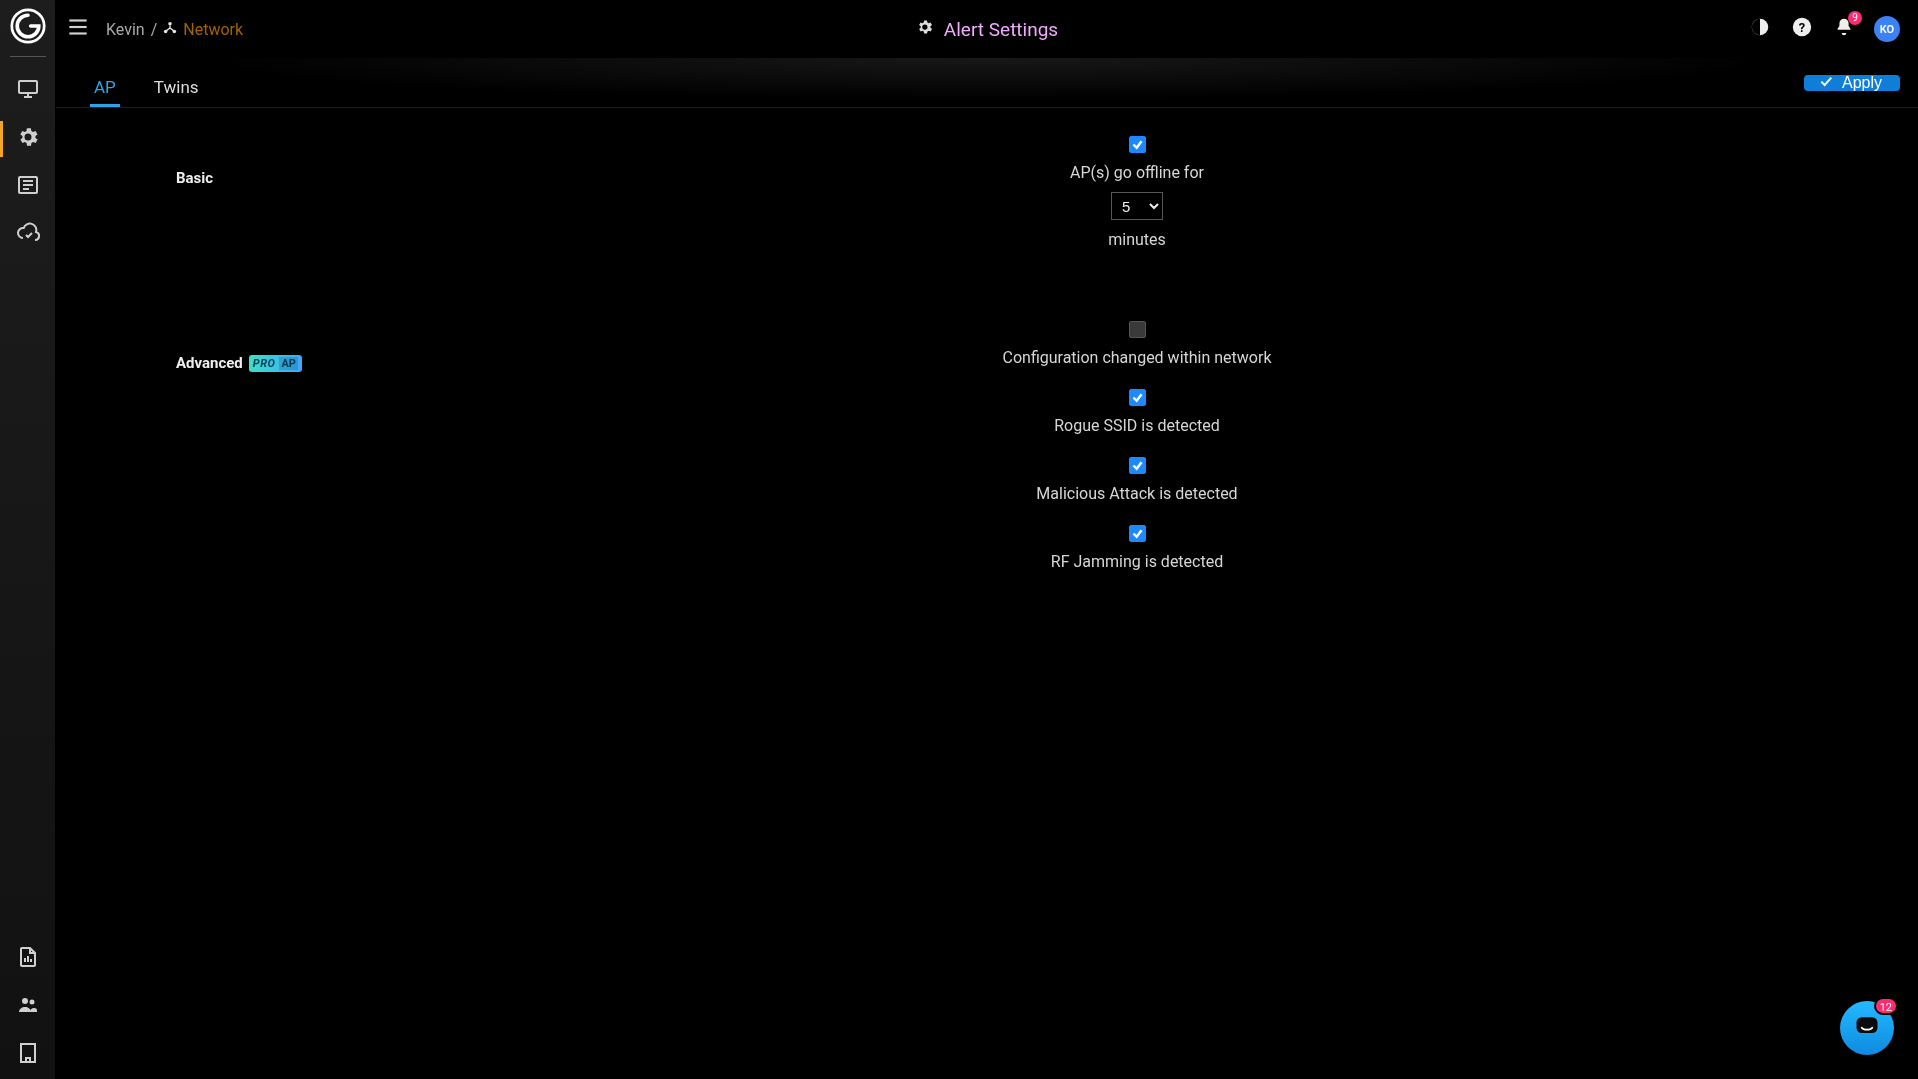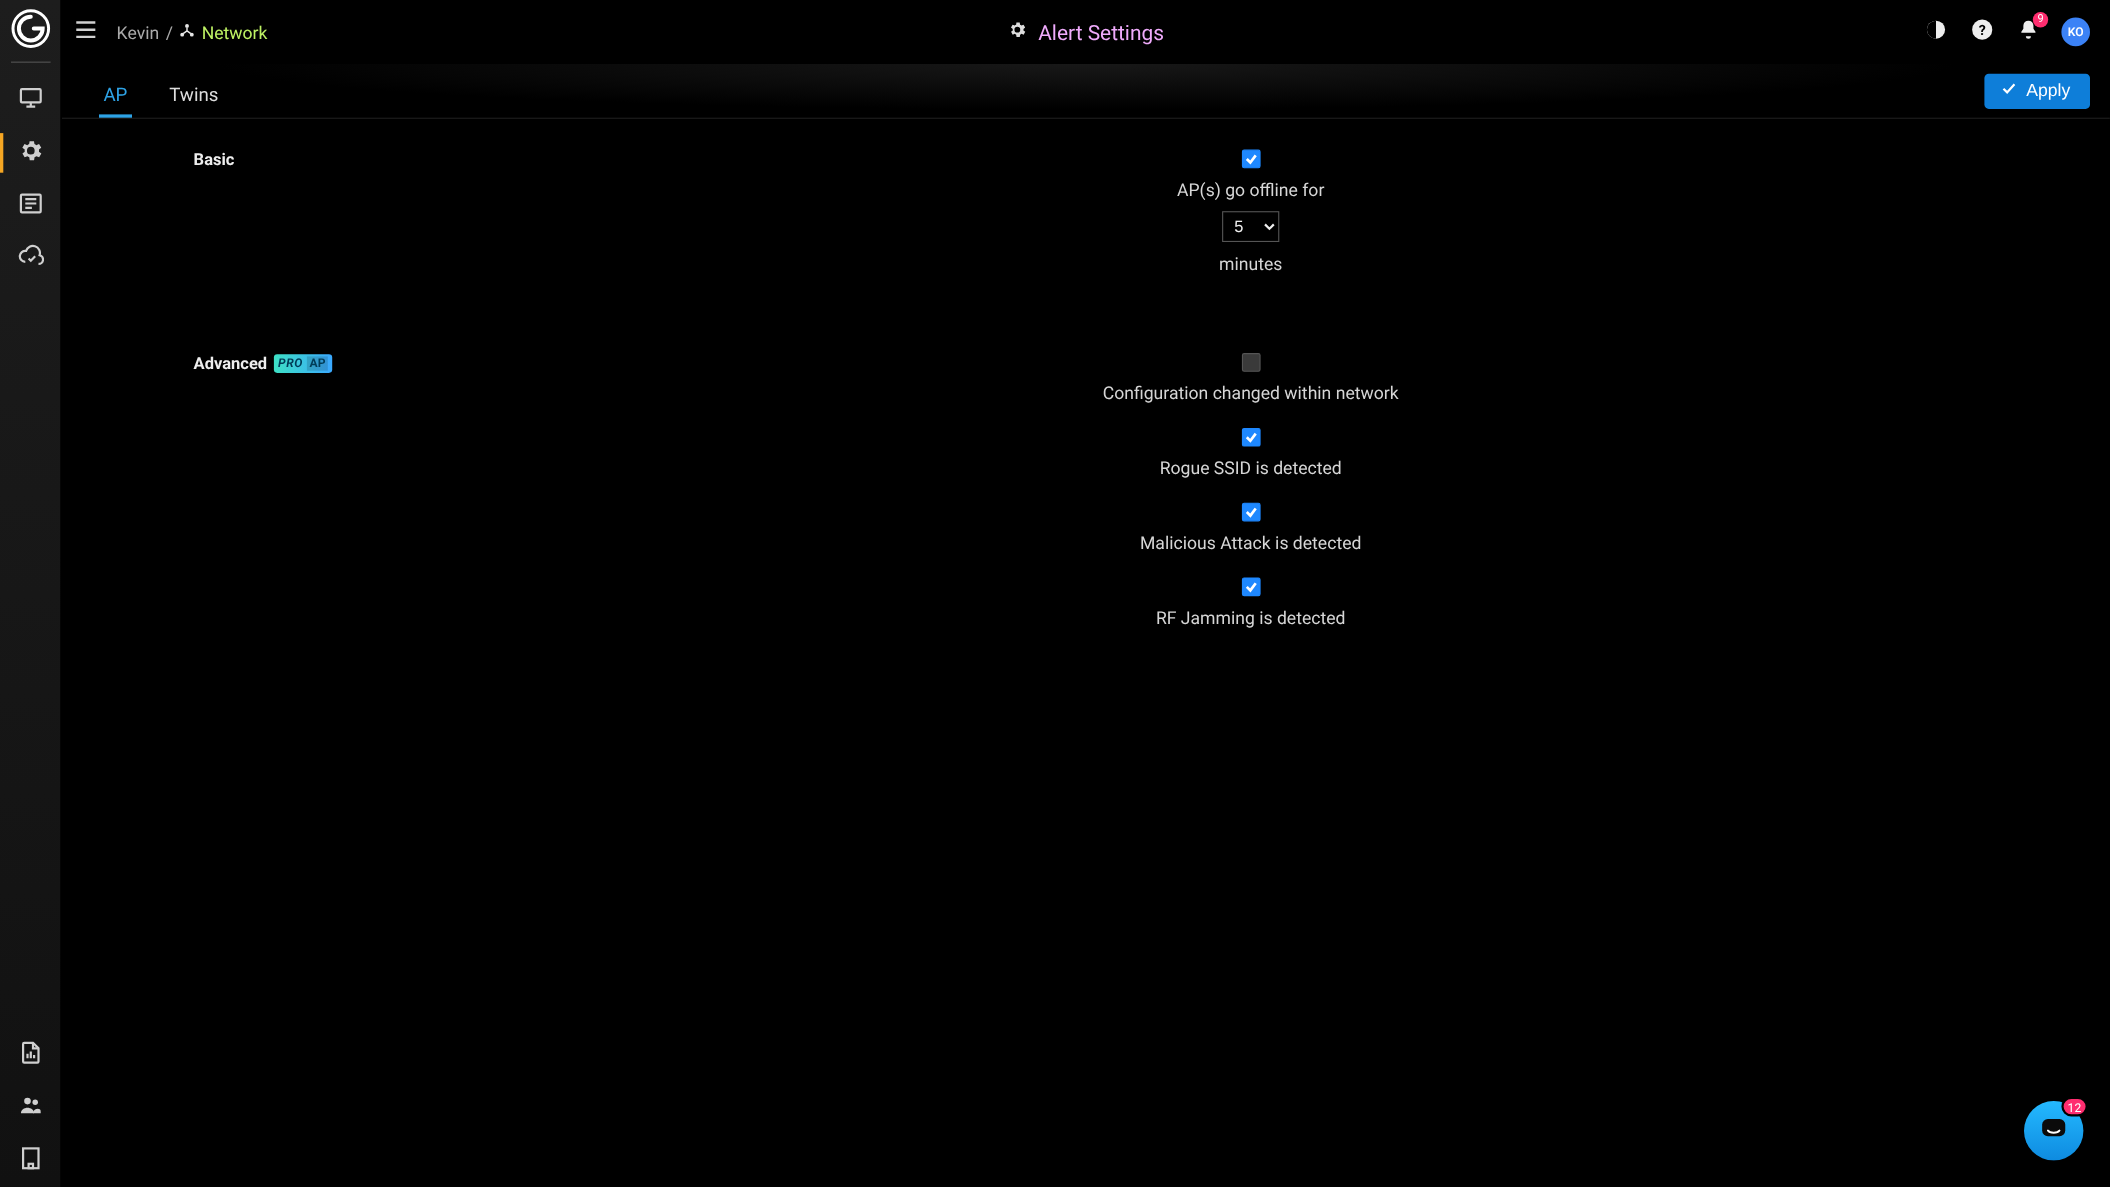--- a/index.html
+++ b/index.html
@@ -66,21 +66,21 @@
     cursor:pointer;
     margin-right: 8px;
   }
   .hamburger svg { width: 26px; height: 26px; stroke:#d0d0d0; }
   .breadcrumb {
     color: #aaa;
     font-size: 16px;
     display:flex; align-items:center; gap:6px;
   }
   .breadcrumb .bc-link { color:#aaa; }
-  .breadcrumb .bc-current { color:#bef264; display:flex; align-items:center; gap:6px;text-align:right; }
+  .breadcrumb .bc-current { color:#a16207; display:flex; align-items:center; gap:6px;text-align:right; }
   .breadcrumb .net-icon svg { width:14px; height:14px; fill:#e6e6e6; }
 
   .header-title {
     position:absolute; left:50%; transform:translateX(-50%);
     display:flex; gap:10px;
     font-size: 19px; color:#f0abfc;
   }
   .header-title .title-icon svg { width:18px; height:18px; fill:#ddd; }
 
   .header-right {
@@ -129,21 +129,21 @@
     position:absolute; left:0; right:0; bottom:0;
     height:3px; background:#2ea3e6;
   }
   .apply-btn {
     margin-left:auto;
     align-self:center;
     background:#0e7ed9;
     color:#fff;
     border:none;
     border-radius:4px;
-    height:32px;
+    height:16px;
     padding:0 18px 0 14px;
     font-size:16px;
     display:flex; align-items:center; gap:8px;
     cursor:pointer;
   }
   .apply-btn svg { width:16px; height:16px; stroke:#fff; }
 
   
   .main {
     position:absolute;
@@ -153,21 +153,21 @@
   }
   .section-row {
     display:flex;
     align-items:flex-start;
     gap: 60px;
     margin-bottom: 50px;
   }
   .section-label-col {
     width: 240px;
     padding-left: 80px;
-    display:flex; align-items:center; gap:6px;
+    display:flex; align-items:center; gap:6px;margin-top:33px;
   }
   .section-label {
     font-size:15px; font-weight:700; color:#eee;
   }
   .pro-badge {
     background: linear-gradient(90deg,#3de0c5,#3aa8ff);
     color:#003b57;
     font-size:11px; font-weight:700;
     border-radius:3px;
     padding:2px 4px;

